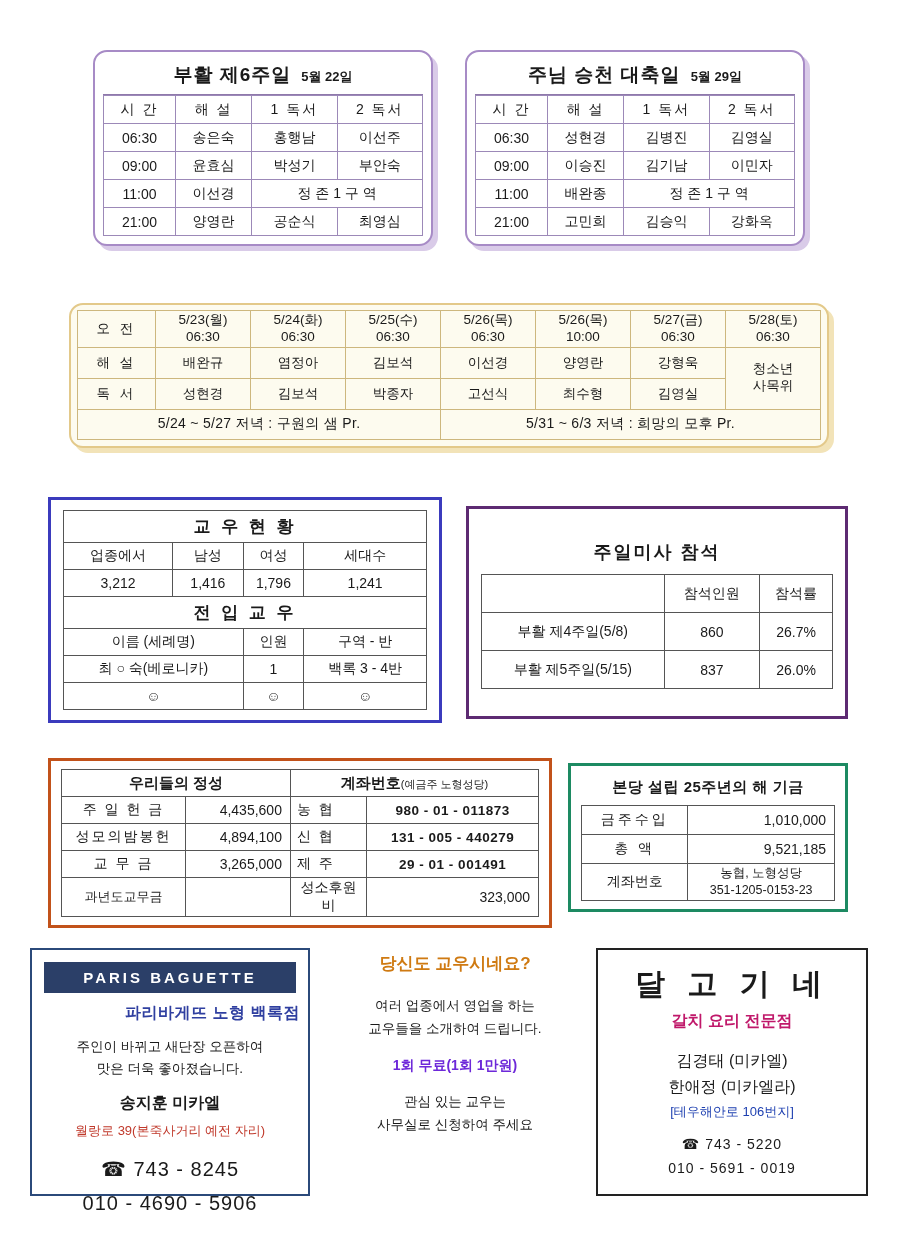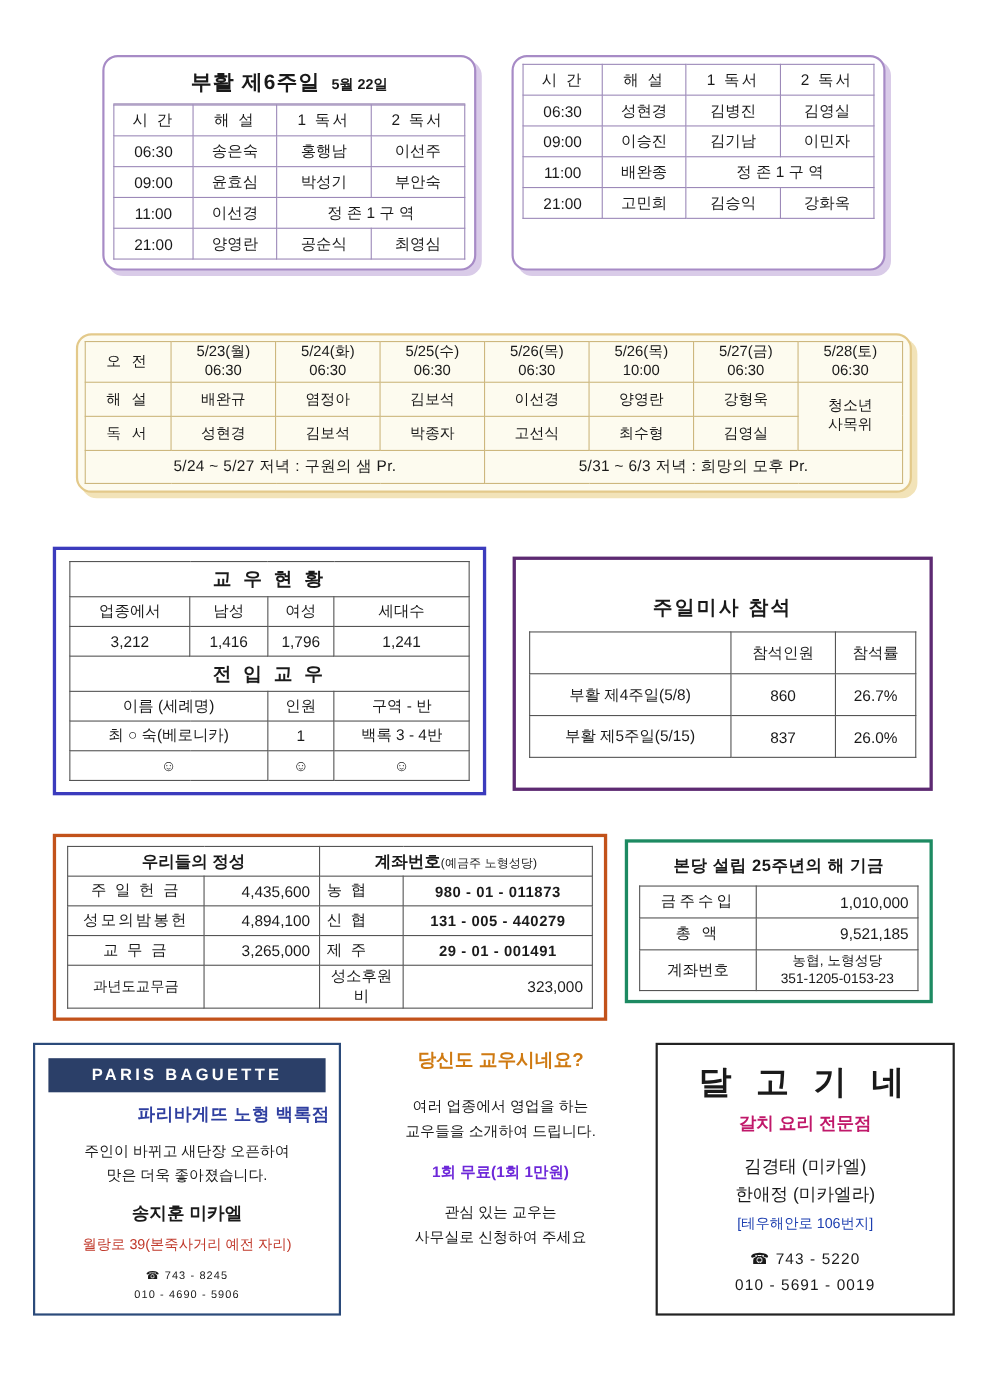--- a/index.html
+++ b/index.html
@@ -103,21 +103,21 @@
     text-align: center;
   }
   .pb-banner {
     background: #2b3f68; color: #fff; font-weight: bold; letter-spacing: 3px;
     font-size: 15px; padding: 7px 0; margin: 2px 4px 10px 4px;
   }
   .ad-left .shopname { color: #2f3fa0; font-weight: bold; font-size: 16px; letter-spacing: 0.5px; margin-bottom: 12px; text-align: right; }
   .ad-left .desc { font-size: 13.5px; line-height: 1.6; margin-bottom: 14px; }
   .ad-left .person { font-weight: bold; font-size: 16px; margin-bottom: 8px; }
   .ad-left .addr { color: #c0392b; font-size: 13px; margin-bottom: 12px; }
-  .ad-left .tel { font-size: 10px; line-height: 1.7; letter-spacing: 1px; }
+  .ad-left .tel { font-size: 20px; line-height: 1.7; letter-spacing: 1px; }
 
   .ad-mid { position: absolute; left: 330px; top: 12px; width: 250px; text-align: center; }
   .ad-mid .q { color: #cf7a12; font-weight: bold; font-size: 17px; margin-bottom: 20px; }
   .ad-mid .p { font-size: 13.5px; line-height: 1.7; }
   .ad-mid .free { color: #6d28d9; font-weight: bold; font-size: 14px; margin: 16px 0; }
 
   .ad-right {
     position: absolute; left: 596px; top: 8px; width: 272px; height: 248px;
     border: 2px solid #222; background: #fff; padding: 8px 8px; text-align: center;
   }
@@ -168,20 +168,24 @@
           <td>21:00</td>
           <td>양영란</td>
           <td>공순식</td>
           <td>최영심</td>
         </tr>
       </tbody>
         </table>
     </div>
 
     <div class="sched-box">
+      <div class="sched-title">
+        <span class="main">주님 승천 대축일</span>
+        <span class="date">5월 29일</span>
+      </div>
       <table>
         <tbody>
             <tr>
           <td>시 간</td>
           <td>해 설</td>
           <td>1 독서</td>
           <td>2 독서</td>
         </tr>
         <tr>
           <td>06:30</td>

